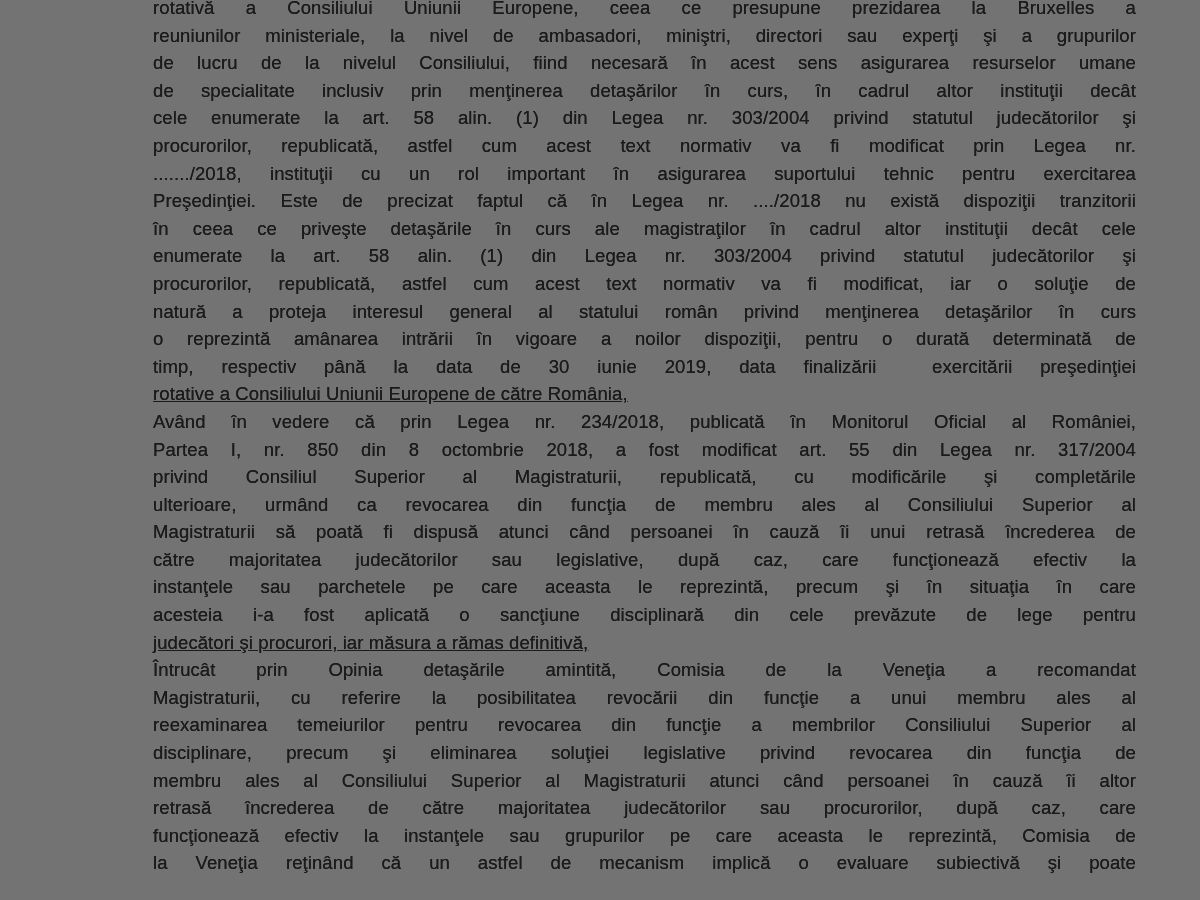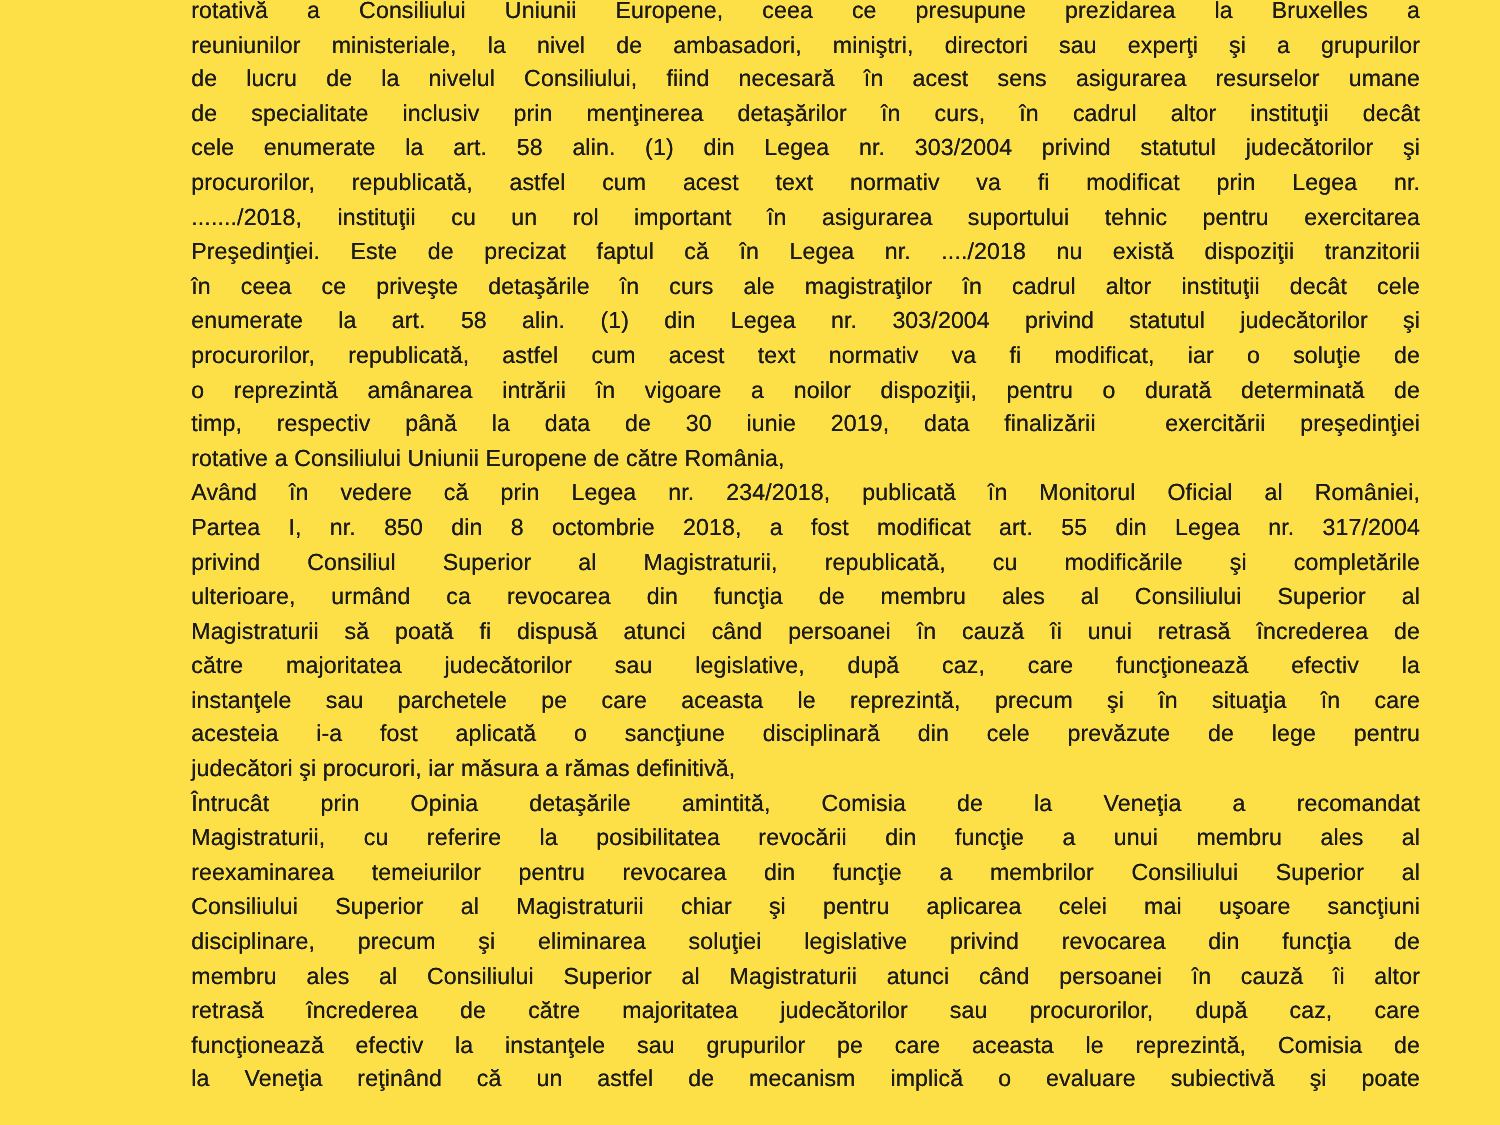--- a/index.html
+++ b/index.html
@@ -10,21 +10,21 @@
   body {
     width: 1200px;
     height: 900px;
     overflow: hidden;
     background: #ffffff;
     position: relative;
   }
   .page {
     position: absolute;
     inset: 0;
-    background: #fde047;
+    background: #737373;
     overflow: hidden;
   }
   .text-block {
     position: absolute;
     left: 153px;
     top: -6px;
     width: 983px;
     font-family: "Liberation Sans", "DejaVu Sans", sans-serif;
     font-size: 18.5px;
     line-height: 27.6px;
@@ -34,53 +34,54 @@
     letter-spacing: 0.1px;
   }
   .line {
     white-space: pre-wrap;
     text-align: justify;
     text-align-last: justify;
   }
   .line.para-end {
     text-align: center;
     text-align-last: left;
+    text-decoration: underline;
   }
 </style>
 </head>
 <body style="background: rgb(255, 255, 255);">
 
 <div class="page">
   <div class="text-block" style="color: rgb(27, 27, 27);">
       <div class="line">rotativă a Consiliului Uniunii Europene, ceea ce presupune prezidarea la Bruxelles a</div>
       <div class="line">reuniunilor ministeriale, la nivel de ambasadori, miniştri, directori sau experţi şi a grupurilor</div>
       <div class="line">de lucru de la nivelul Consiliului, fiind necesară în acest sens asigurarea resurselor umane</div>
       <div class="line">de specialitate inclusiv prin menţinerea detaşărilor în curs, în cadrul altor instituţii decât</div>
       <div class="line">cele enumerate la art. 58 alin. (1) din Legea nr. 303/2004 privind statutul judecătorilor şi</div>
       <div class="line">procurorilor, republicată, astfel cum acest text normativ va fi modificat prin Legea nr.</div>
       <div class="line">......./2018, instituţii cu un rol important în asigurarea suportului tehnic pentru exercitarea</div>
       <div class="line">Preşedinţiei. Este de precizat faptul că în Legea nr. ..../2018 nu există dispoziţii tranzitorii</div>
       <div class="line">în ceea ce priveşte detaşările în curs ale magistraţilor în cadrul altor instituţii decât cele</div>
       <div class="line">enumerate la art. 58 alin. (1) din Legea nr. 303/2004 privind statutul judecătorilor şi</div>
       <div class="line">procurorilor, republicată, astfel cum acest text normativ va fi modificat, iar o soluţie de</div>
+      <div class="line">natură a proteja interesul general al statului român privind menţinerea detaşărilor în curs</div>
       <div class="line">o reprezintă amânarea intrării în vigoare a noilor dispoziţii, pentru o durată determinată de</div>
       <div class="line">timp, respectiv până la data de 30 iunie 2019, data finalizării  exercitării preşedinţiei</div>
       <div class="line para-end">rotative a Consiliului Uniunii Europene de către România,</div>
       <div class="line">Având în vedere că prin Legea nr. 234/2018, publicată în Monitorul Oficial al României,</div>
       <div class="line">Partea I, nr. 850 din 8 octombrie 2018, a fost modificat art. 55 din Legea nr. 317/2004</div>
       <div class="line">privind Consiliul Superior al Magistraturii, republicată, cu modificările şi completările</div>
       <div class="line">ulterioare, urmând ca revocarea din funcţia de membru ales al Consiliului Superior al</div>
       <div class="line">Magistraturii să poată fi dispusă atunci când persoanei în cauză îi unui retrasă încrederea de</div>
       <div class="line">către majoritatea judecătorilor sau legislative, după caz, care funcţionează efectiv la</div>
       <div class="line">instanţele sau parchetele pe care aceasta le reprezintă, precum şi în situaţia în care</div>
       <div class="line">acesteia i-a fost aplicată o sancţiune disciplinară din cele prevăzute de lege pentru</div>
       <div class="line para-end">judecători şi procurori, iar măsura a rămas definitivă,</div>
       <div class="line">Întrucât prin Opinia detaşările amintită, Comisia de la Veneţia a recomandat</div>
       <div class="line">Magistraturii, cu referire la posibilitatea revocării din funcţie a unui membru ales al</div>
       <div class="line">reexaminarea temeiurilor pentru revocarea din funcţie a membrilor Consiliului Superior al</div>
-      <div class="line">Consiliului Superior al Magistraturii chiar şi pentru aplicarea celei mai uşoare sancţiuni</div>
       <div class="line">disciplinare, precum şi eliminarea soluţiei legislative privind revocarea din funcţia de</div>
       <div class="line">membru ales al Consiliului Superior al Magistraturii atunci când persoanei în cauză îi altor</div>
       <div class="line">retrasă încrederea de către majoritatea judecătorilor sau procurorilor, după caz, care</div>
       <div class="line">funcţionează efectiv la instanţele sau grupurilor pe care aceasta le reprezintă, Comisia de</div>
       <div class="line">la Veneţia reţinând că un astfel de mecanism implică o evaluare subiectivă şi poate</div>
     </div>
 </div>
 
 </body></html>

